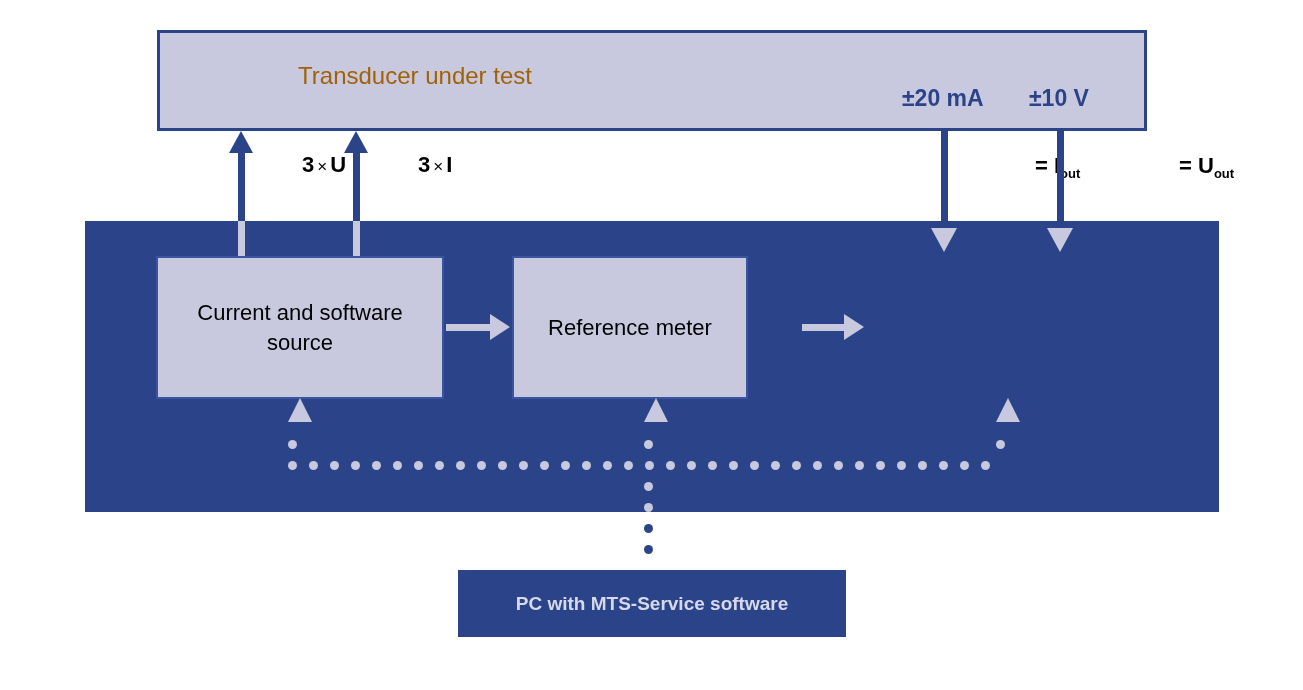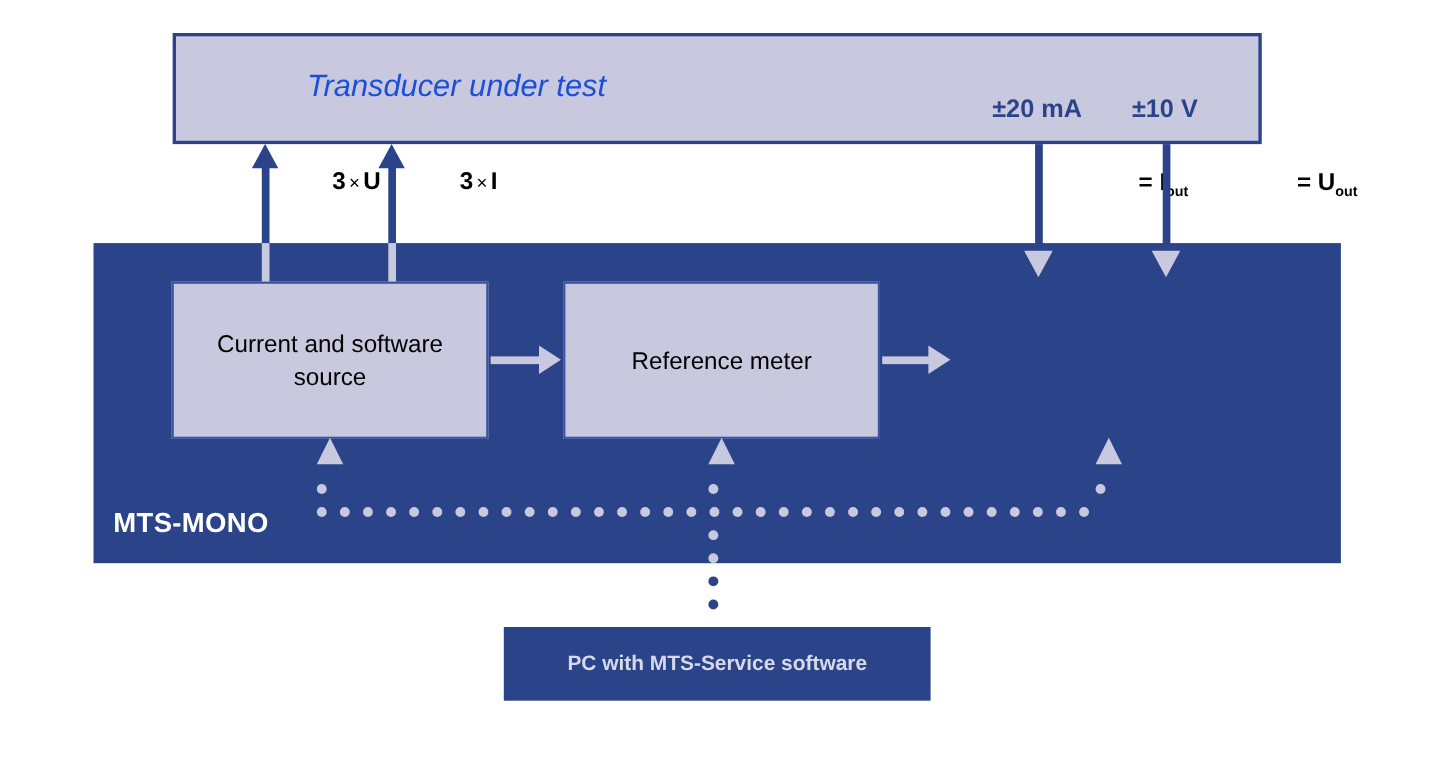--- a/index.html
+++ b/index.html
@@ -76,21 +76,21 @@
     display: flex;
     align-items: center;
     justify-content: center;
     text-align: center;
     color: #000000;
     font-size: 22px;
     line-height: 1.35;
     padding: 4px 10px;
   }
   #box-source     { left: 156px; top: 256px; width: 288px; height: 143px; }
-  #box-reference  { left: 512px; top: 256px; width: 288px; height: 143px; }
+  #box-reference  { left: 512px; top: 256px; width: 236px; height: 143px; }
   #box-converter  { left: 864px; top: 256px; width: 288px; height: 143px; }
 
   
   #pc-box {
     position: absolute;
     left: 458px;
     top: 570px;
     width: 388px;
     height: 67px;
     background: #2b4489;
@@ -181,30 +181,29 @@
   .dot-dark  { background: #2b4489; }
 </style>
 </head>
 <body>
 
 <div id="stage">
 
   <div id="transducer-box"></div>
 
   <div id="transducer-title-wrap">
-    <span style="color:#1d4ed8;font-size:28px;font-style:italic;">Transducer under test</span>
+    <span style="color:#a16207;font-size:24px;">Transducer under test</span>
   </div>
 
   <div class="tr-label" id="label-ma">±20 mA</div>
 
   <div class="tr-label" id="label-v">±10 V</div>
 
   <div id="mts-panel"></div>
 
-  <div id="mts-mono-label">MTS-MONO</div>
 
   <div class="vline-dark" style="left:238px; top:152px; height:70px;"></div>
   <div class="vline-light" style="left:238px; top:221px; height:40px;"></div>
   <div class="arrow-up-dark" style="left:229px; top:131px;"></div>
   <div class="flow-label" style="left:258px; top:152px;">
     <span>3</span><span class="times">×</span><span>U</span>
   </div>
 
   <div class="vline-dark" style="left:353px; top:152px; height:70px;"></div>
   <div class="vline-light" style="left:353px; top:221px; height:40px;"></div>

